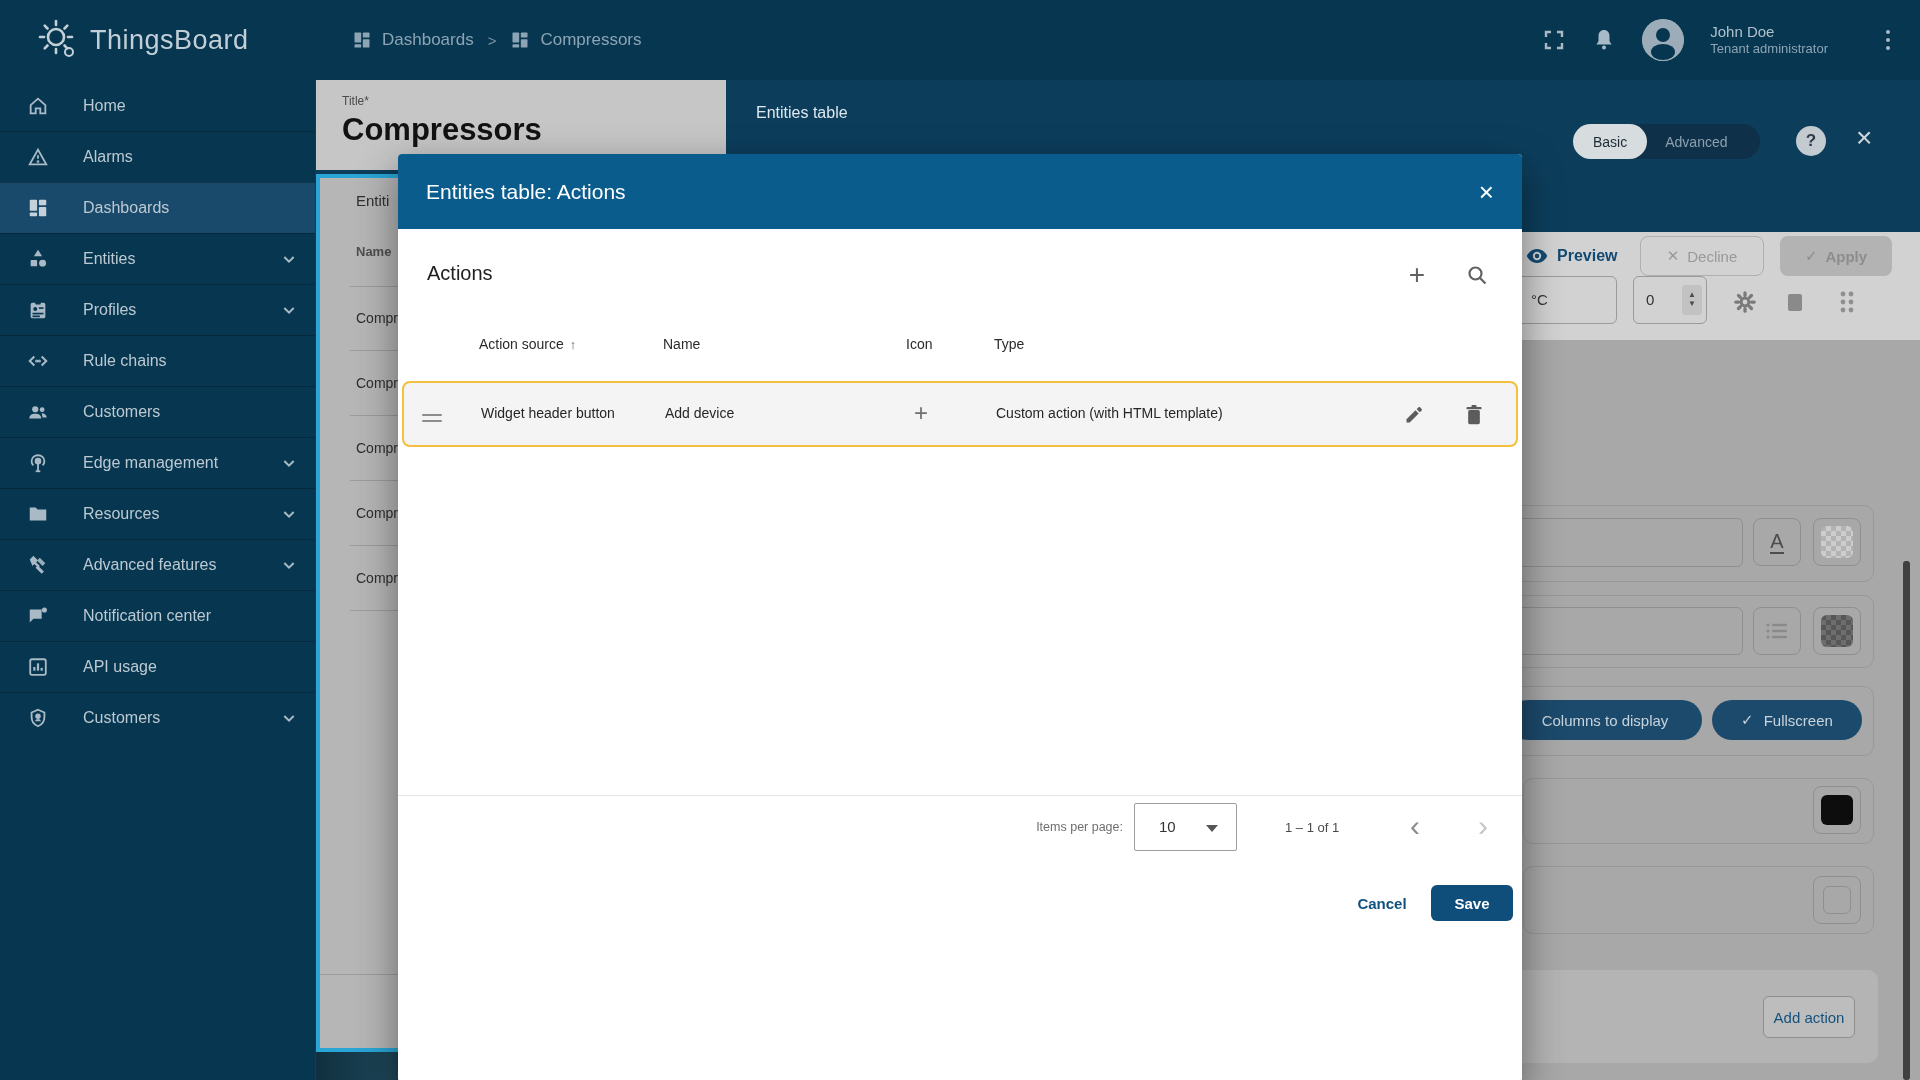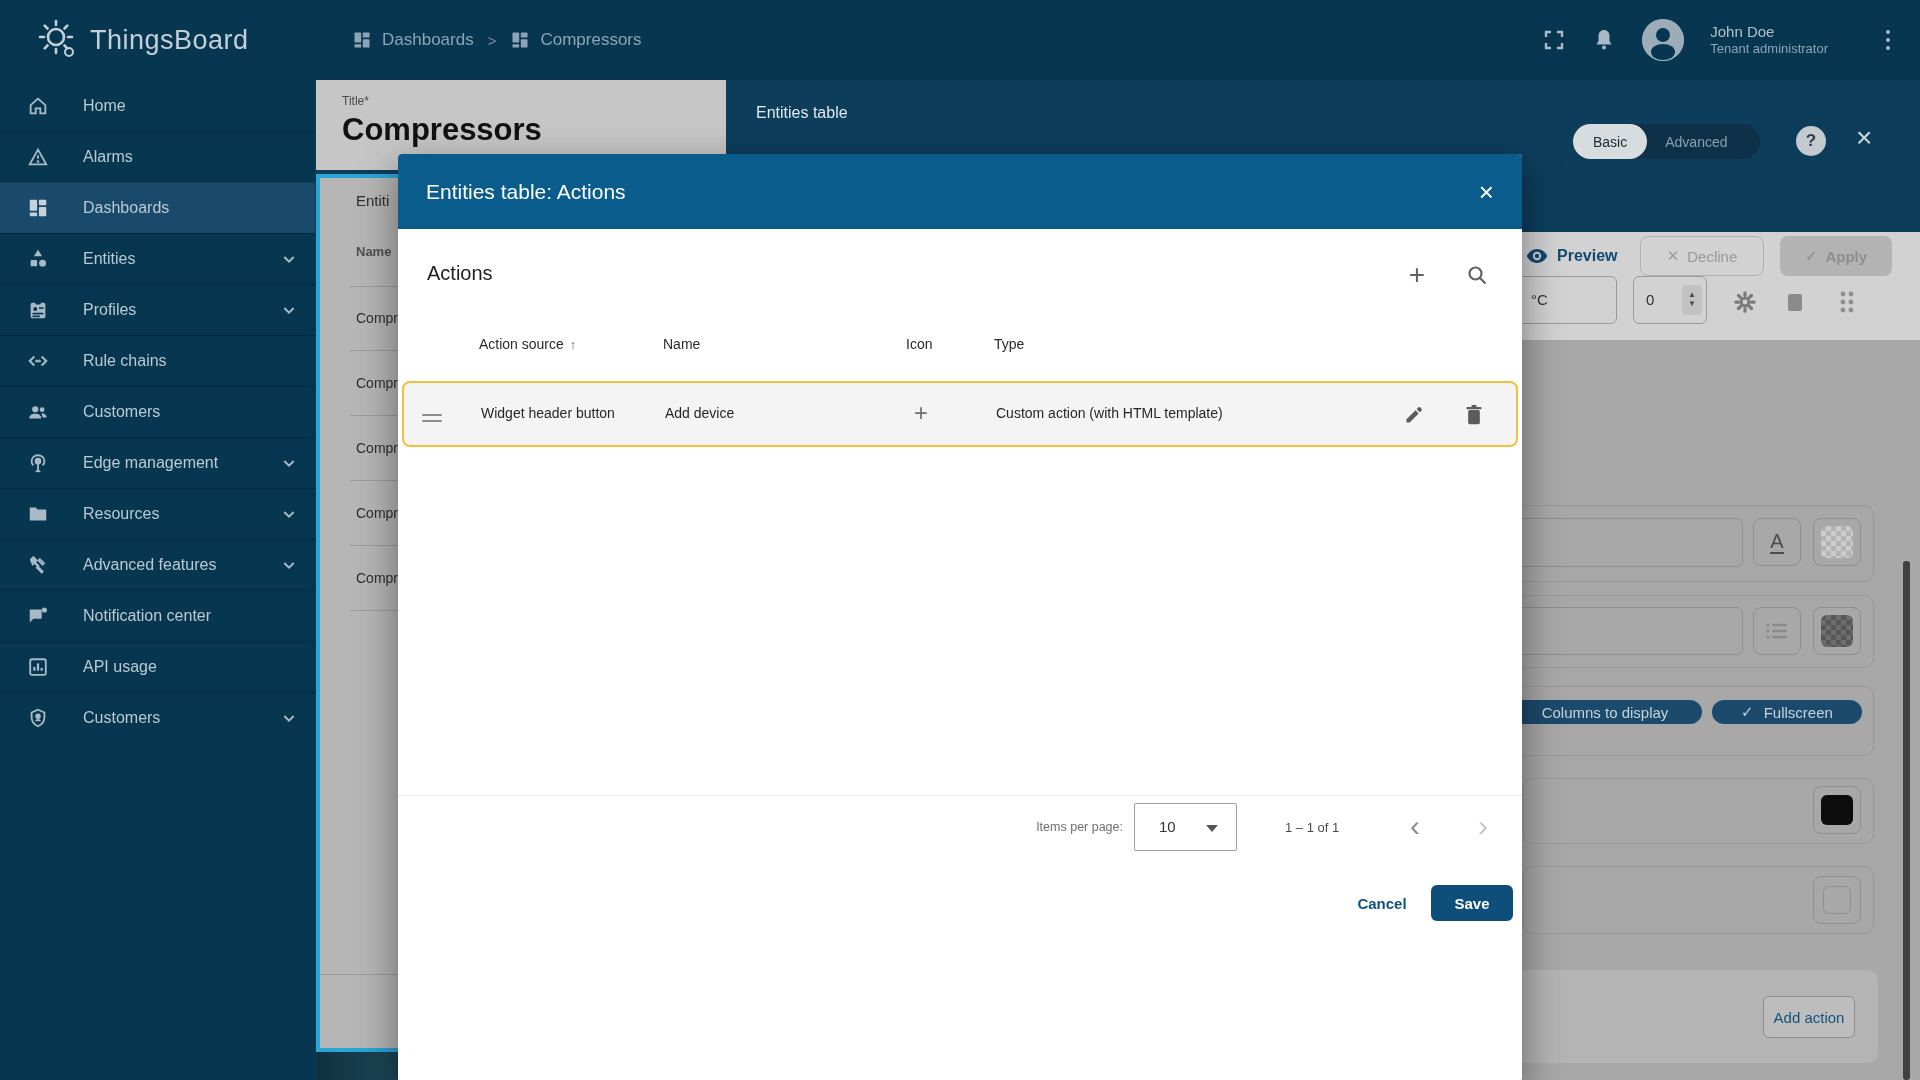--- a/index.html
+++ b/index.html
@@ -80,21 +80,21 @@
   .strip-ic { position:absolute; top:288px; width:30px; height:28px; display:flex; align-items:center; justify-content:center; cursor:pointer; }
 
   .right-panel { position:absolute; left:740px; top:340px; width:1180px; height:740px; background:#a8a8a8; }
   .card { position:absolute; border:1px solid #989898; border-radius:10px; }
   .in-fld { position:absolute; border:1px solid #8f8f8f; border-radius:6px; }
   .sq-btn { position:absolute; width:48px; height:48px; border:1px solid #8f8f8f; border-radius:8px;
     display:flex; align-items:center; justify-content:center; cursor:pointer; }
   .checker { width:32px; height:32px; border-radius:6px;
     background:repeating-conic-gradient(#cdcdcd 0% 25%, #b3b3b3 0% 50%); background-size:10px 10px; }
   .checker.dark { background:repeating-conic-gradient(#6e6e6e 0% 25%, #575757 0% 50%); background-size:10px 10px; }
-  .chip { position:absolute; height:24px; border-radius:20px; background:#1c4a6c; color:#c8d4dc; font-size:15px;
+  .chip { position:absolute; height:40px; border-radius:20px; background:#1c4a6c; color:#c8d4dc; font-size:15px;
     display:flex; align-items:center; justify-content:center; gap:10px; padding:0 22px; cursor:pointer; }
   .swatch-black { width:32px; height:30px; border-radius:6px; background:#0d0d0d; }
   .swatch-empty { width:28px; height:28px; border-radius:6px; border:1.5px solid #8f8f8f; }
 
   .actions-strip { position:absolute; left:748px; top:970px; width:1130px; height:93px; background:#b4b4b4; border-radius:10px; }
   .actions-lbl { position:absolute; left:768px; top:1005px; font-size:16px; font-weight:bold; color:#1c1c1c; }
   .btn-add-action { position:absolute; left:1763px; top:996px; width:92px; height:42px; background:#bdbdbd;
     border:1px solid #8e8e8e; border-radius:6px; color:#14527e; font-size:15px; font-weight:500;
     display:flex; align-items:center; justify-content:center; cursor:pointer; }
   .scrollbar { position:absolute; left:1903px; top:561px; width:7px; height:519px; background:#404040; border-radius:3px; }

